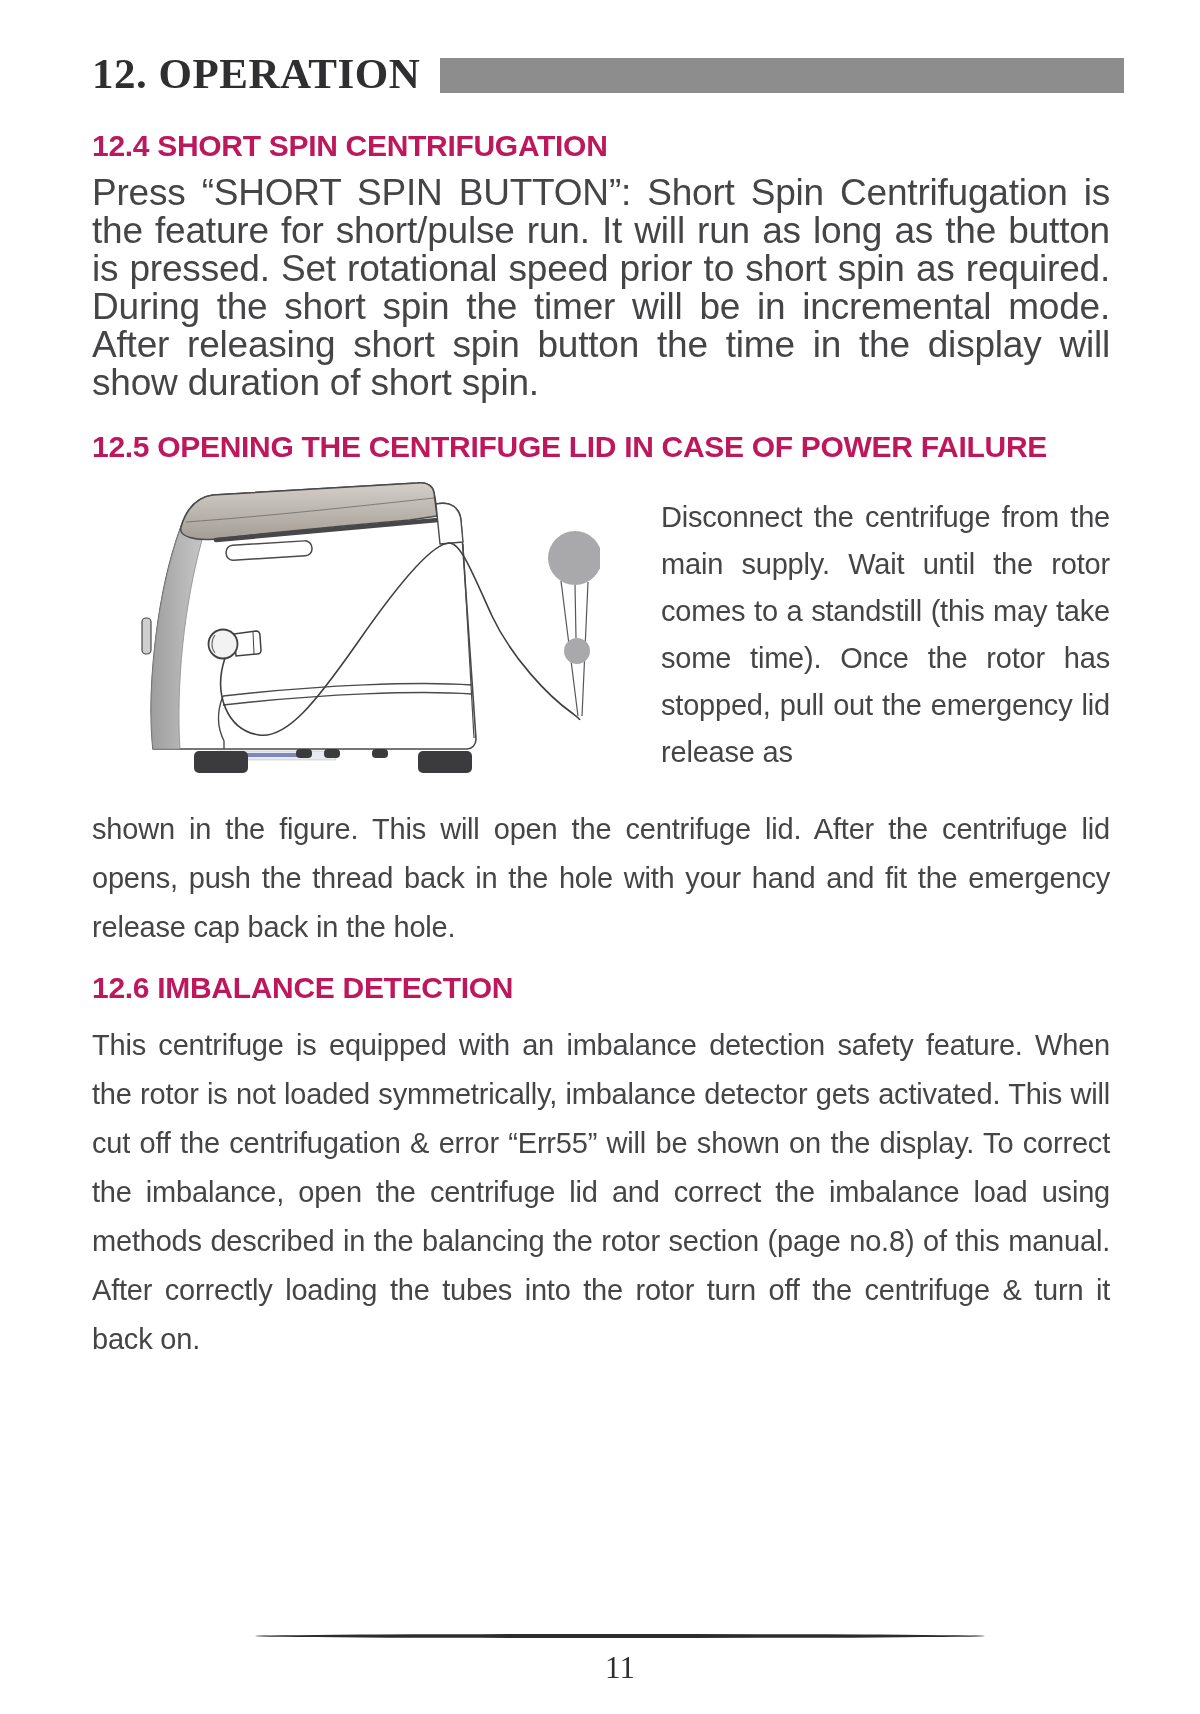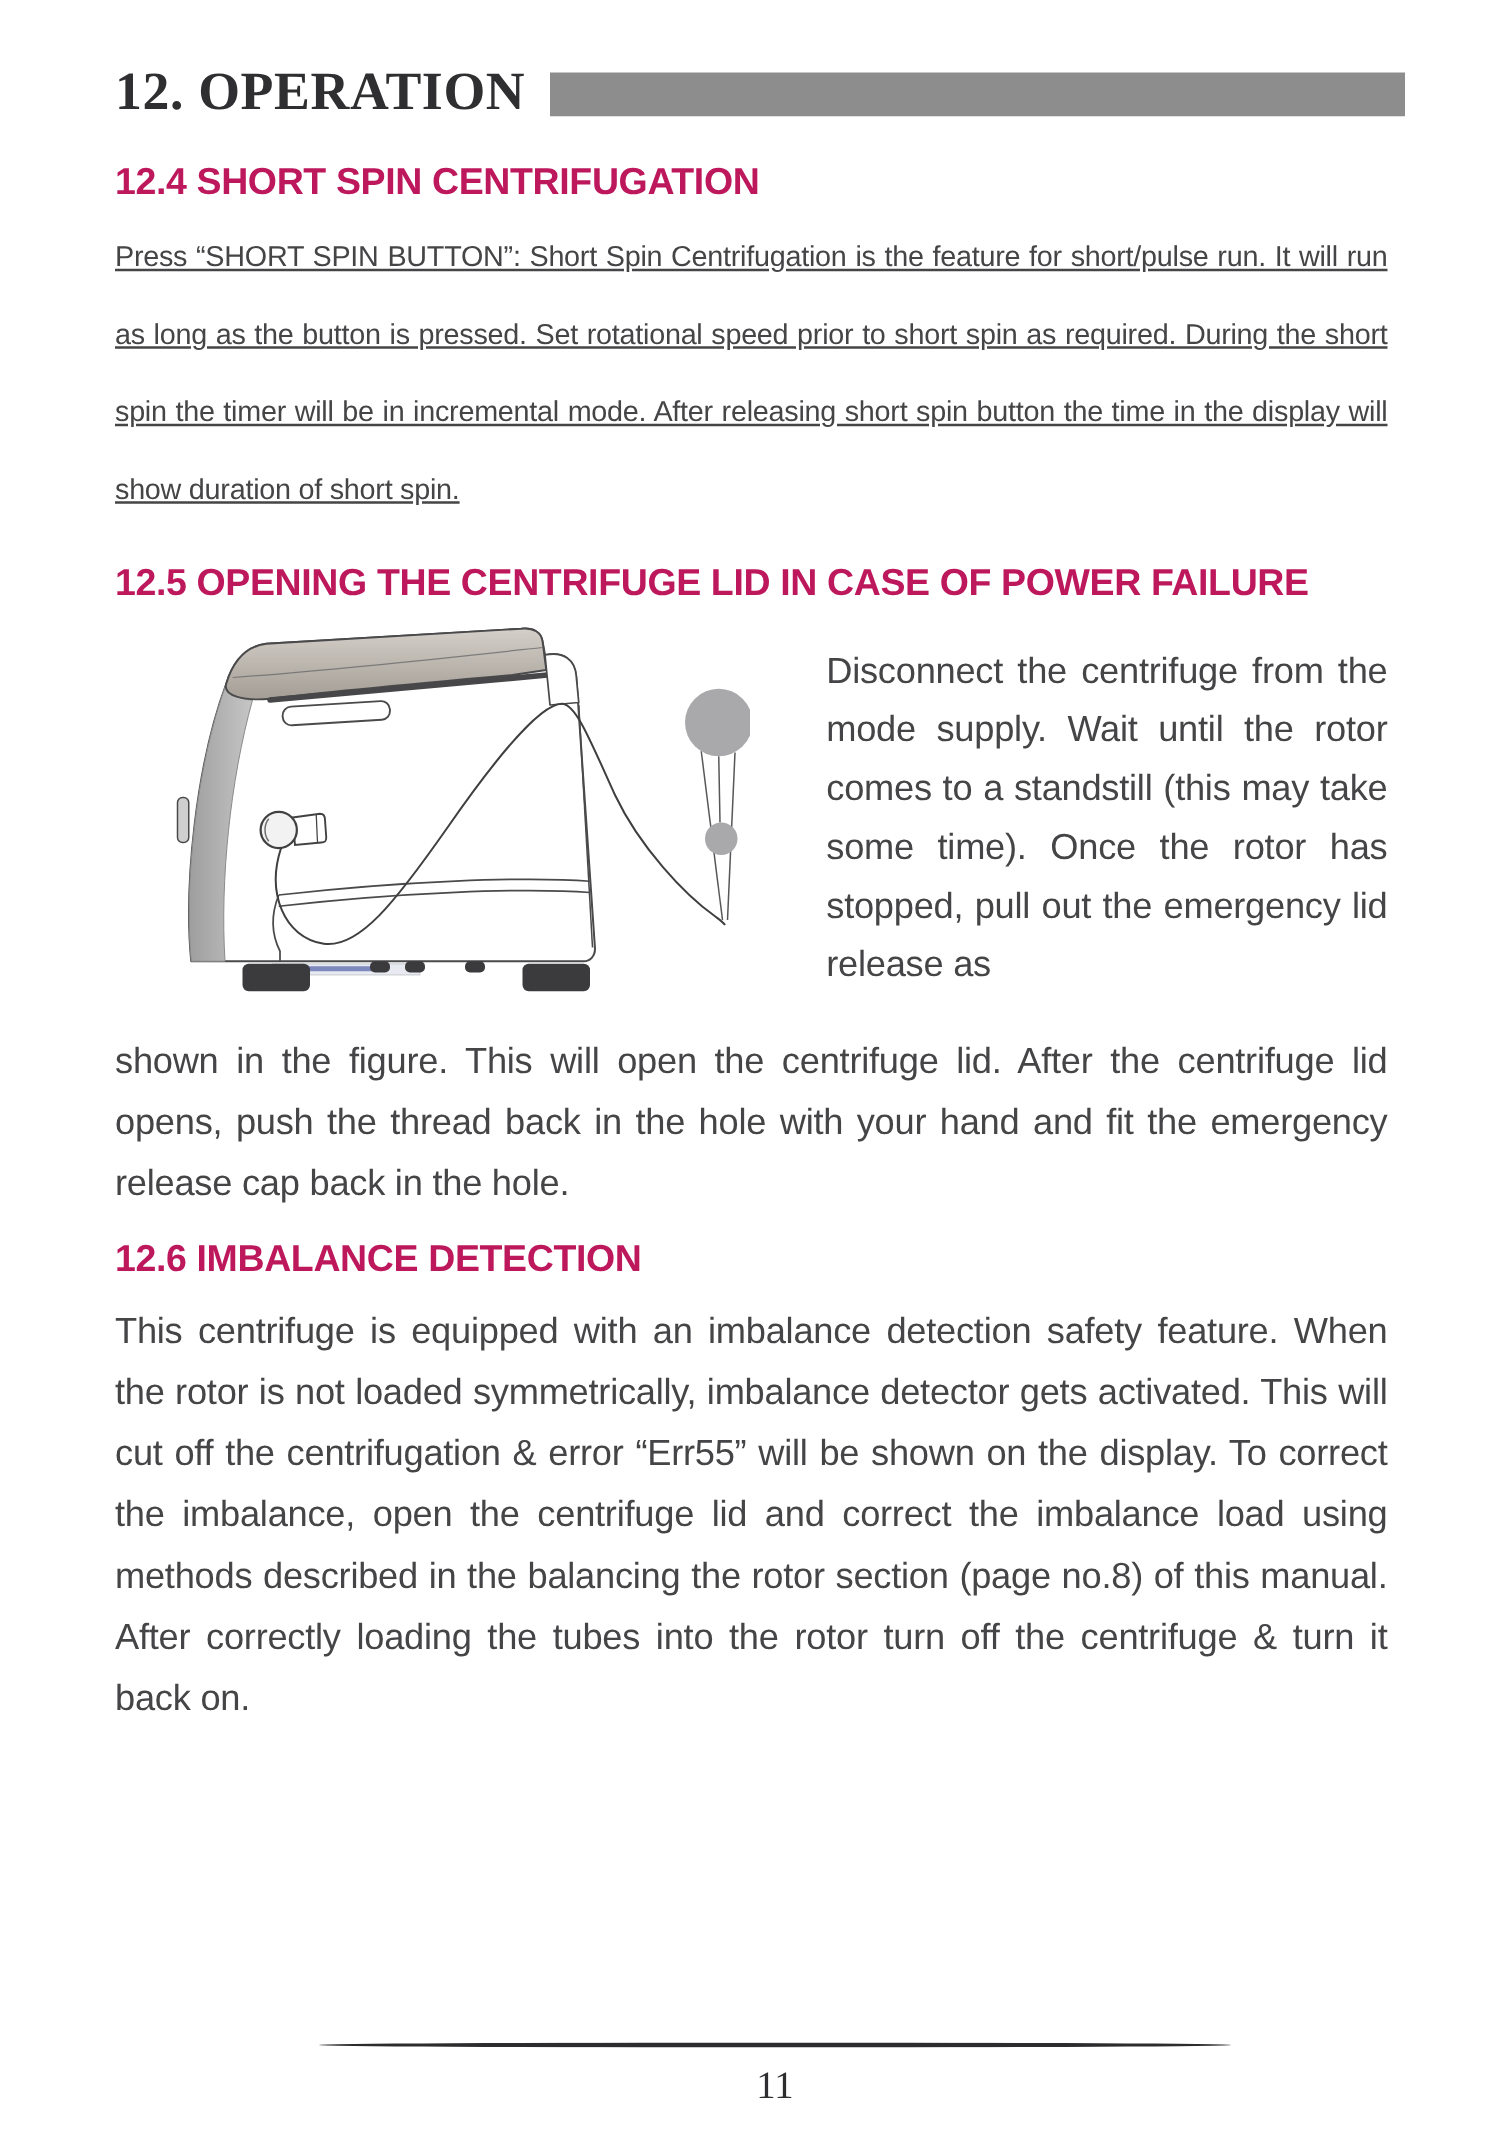--- a/index.html
+++ b/index.html
@@ -47,27 +47,26 @@
   h2.section-heading {
     font-size: 30px;
     font-weight: 700;
     color: #be185d;
     letter-spacing: -0.3px;
     margin-top: 27px;
   }
   h2.h-125 { margin-top: 28px; }
   h2.h-126 { margin-top: 19px; }
   p.body-text {
-    font-size: 23px;
-    line-height: 62px;
+    font-size: 37px;
+    line-height: 38px;
     letter-spacing: -0.2px;
     text-align: justify;
     color: #454547;
     margin-top: 11px;
-    text-decoration: underline;
   }
   
   .figure-row {
     display: flex;
     margin-top: 16px;
     height: 300px;
   }
   .figure-box {
     width: 480px;
     margin-left: 28px;
@@ -188,21 +187,21 @@
 
           <g>
             <line x1="441" y1="101" x2="458" y2="236" stroke="#57575a" stroke-width="1.2"></line>
             <line x1="468" y1="102" x2="462" y2="236" stroke="#57575a" stroke-width="1.2"></line>
             <line x1="455" y1="105" x2="456" y2="158" stroke="#57575a" stroke-width="1.2"></line>
             <circle cx="455" cy="78" r="27" fill="#a9a9ab"></circle>
             <circle cx="457" cy="171" r="13" fill="#a9a9ab"></circle>
           </g>
         </svg>
       </div>
-      <p class="beside-text">Disconnect the centrifuge from the mode supply. Wait until the rotor comes to a standstill (this may take some time). Once the rotor has stopped, pull out the emergency lid release as</p>
+      <p class="beside-text">Disconnect the centrifuge from the main supply. Wait until the rotor comes to a standstill (this may take some time). Once the rotor has stopped, pull out the emergency lid release as</p>
     </div>
 
     <p class="cont-text">shown in the figure. This will open the centrifuge lid. After the centrifuge lid opens, push the thread back in the hole with your hand and fit the emergency release cap back in the hole.</p>
 
     <h2 class="section-heading h-126">12.6 IMBALANCE DETECTION</h2>
     <p class="imbalance-text">This centrifuge is equipped with an imbalance detection safety feature. When the rotor is not loaded symmetrically, imbalance detector gets activated. This will cut off the centrifugation &amp; error “Err55” will be shown on the display. To correct the imbalance, open the centrifuge lid and correct the imbalance load using methods described in the balancing the rotor section (page no.8) of this manual. After correctly loading the tubes into the rotor turn off the centrifuge &amp; turn it back on.</p>
 
   </div>
 
   <div class="footer">

